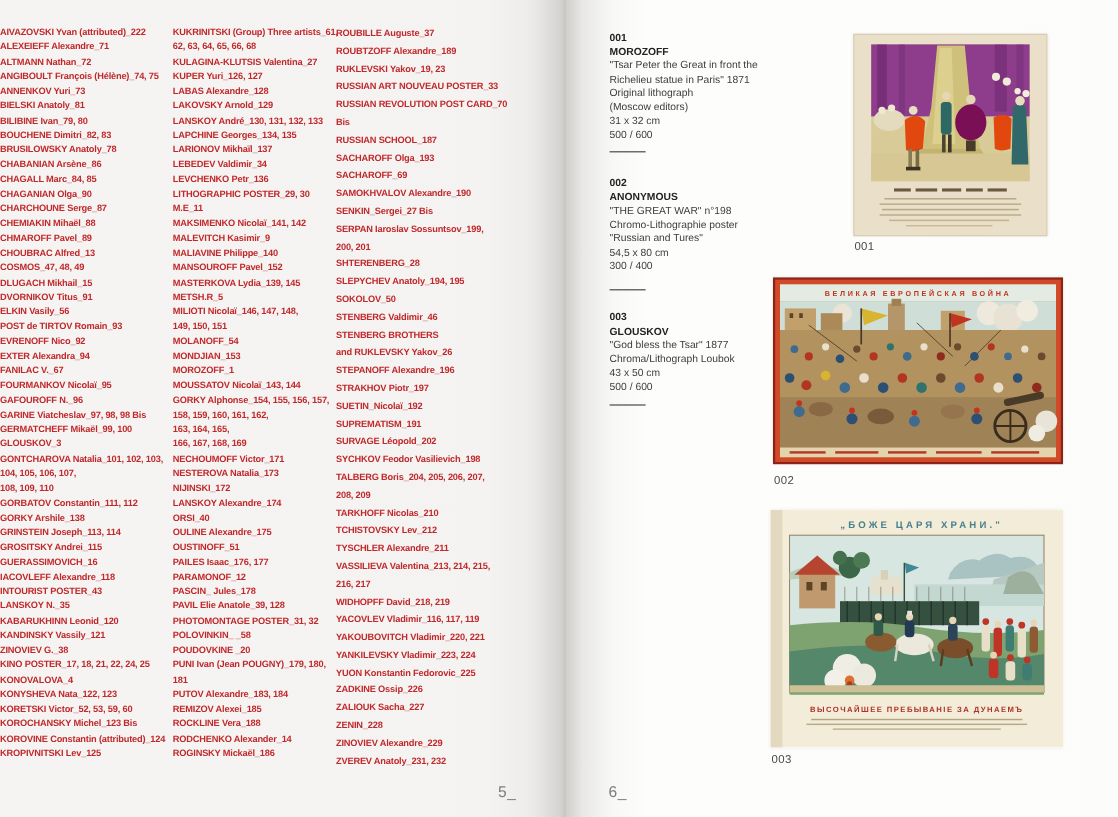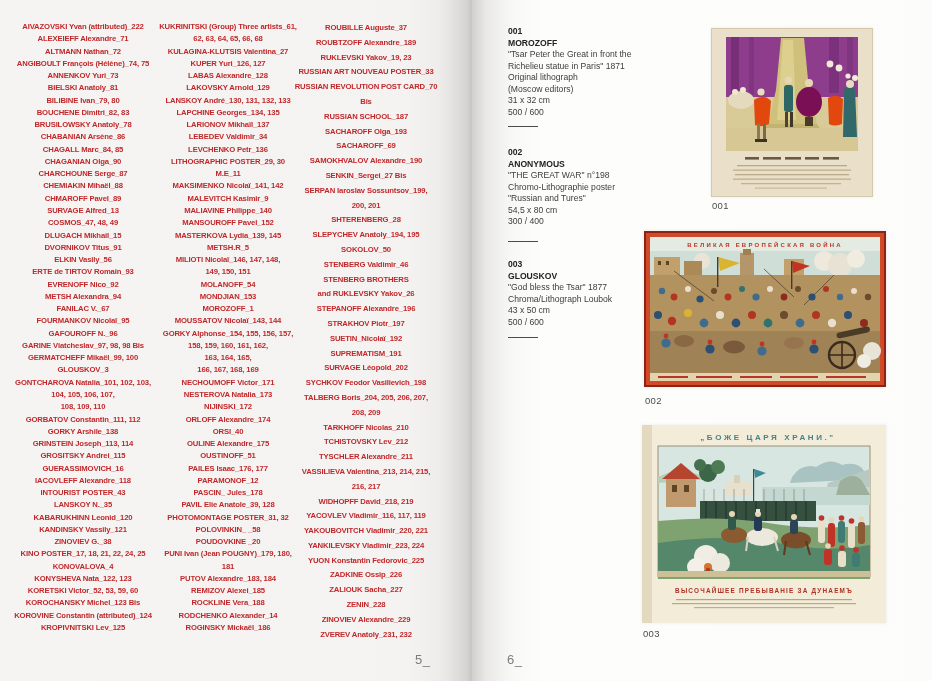--- a/index.html
+++ b/index.html
@@ -5,21 +5,21 @@
   html,body{margin:0;padding:0;background:#ffffff;}
   .spread{position:relative;width:932px;height:681px;overflow:hidden;
           font-family:"Liberation Sans",sans-serif;background:#fcfcfb;}
   .page-left{position:absolute;top:0;left:0;width:472px;height:681px;
              background:linear-gradient(90deg,#f5f4f2 0%,#f4f3f1 86%,#ecebe9 95%,#dedddb 100%);}
   .page-right{position:absolute;top:0;left:472px;width:460px;height:681px;
               background:linear-gradient(90deg,#eeedeb 0%,#f7f7f5 7%,#fdfdfc 15%,#fcfcfb 100%);}
   .gutter{position:absolute;top:0;left:438px;width:104px;height:681px;pointer-events:none;
           background:linear-gradient(90deg,rgba(90,86,80,0) 0%,rgba(90,86,80,0.09) 28%,rgba(70,66,60,0.17) 33%,rgba(90,86,80,0.06) 46%,rgba(90,86,80,0) 72%);}
   
-  .col{position:absolute;top:21px;text-align:center;font-weight:bold;
+  .col{position:absolute;top:21px;text-align:left;font-weight:bold;
        font-size:7.7px;letter-spacing:-0.15px;color:#c1282b;}
   .col .iline{white-space:nowrap;}
   .col-a .iline{line-height:12.27px;height:12.27px;}
   .col-b .iline{line-height:14.8px;height:14.8px;}
   .col1{left:0;width:166px;}
   .col2{left:144px;width:168px;}
   .col3{left:280px;width:172px;}
   
   .lot{position:absolute;left:36px;width:160px;color:#3d3d3d;font-size:8.6px;line-height:11.5px;}
   .lot-num,.lot-artist{font-weight:bold;color:#222;}
@@ -52,28 +52,28 @@
         <div class="iline">BIELSKI Anatoly_81</div>
         <div class="iline">BILIBINE Ivan_79, 80</div>
         <div class="iline">BOUCHENE Dimitri_82, 83</div>
         <div class="iline">BRUSILOWSKY Anatoly_78</div>
         <div class="iline">CHABANIAN Arsène_86</div>
         <div class="iline">CHAGALL Marc_84, 85</div>
         <div class="iline">CHAGANIAN Olga_90</div>
         <div class="iline">CHARCHOUNE Serge_87</div>
         <div class="iline">CHEMIAKIN Mihaël_88</div>
         <div class="iline">CHMAROFF Pavel_89</div>
-        <div class="iline">SURVAGE Alfred_13</div>
+        <div class="iline">CHOUBRAC Alfred_13</div>
         <div class="iline">COSMOS_47, 48, 49</div>
         <div class="iline">DLUGACH Mikhail_15</div>
         <div class="iline">DVORNIKOV Titus_91</div>
         <div class="iline">ELKIN Vasily_56</div>
-        <div class="iline">ERTE de TIRTOV Romain_93</div>
+        <div class="iline">POST de TIRTOV Romain_93</div>
         <div class="iline">EVRENOFF Nico_92</div>
-        <div class="iline">METSH Alexandra_94</div>
+        <div class="iline">EXTER Alexandra_94</div>
         <div class="iline">FANILAC V._67</div>
         <div class="iline">FOURMANKOV Nicolaï_95</div>
         <div class="iline">GAFOUROFF N._96</div>
         <div class="iline">GARINE Viatcheslav_97, 98, 98 Bis</div>
         <div class="iline">GERMATCHEFF Mikaël_99, 100</div>
         <div class="iline">GLOUSKOV_3</div>
         <div class="iline">GONTCHAROVA Natalia_101, 102, 103,</div>
         <div class="iline">104, 105, 106, 107,</div>
         <div class="iline">108, 109, 110</div>
         <div class="iline">GORBATOV Constantin_111, 112</div>
@@ -121,21 +121,21 @@
         <div class="iline">MONDJIAN_153</div>
         <div class="iline">MOROZOFF_1</div>
         <div class="iline">MOUSSATOV Nicolaï_143, 144</div>
         <div class="iline">GORKY Alphonse_154, 155, 156, 157,</div>
         <div class="iline">158, 159, 160, 161, 162,</div>
         <div class="iline">163, 164, 165,</div>
         <div class="iline">166, 167, 168, 169</div>
         <div class="iline">NECHOUMOFF Victor_171</div>
         <div class="iline">NESTEROVA Natalia_173</div>
         <div class="iline">NIJINSKI_172</div>
-        <div class="iline">ORLOFF Alexandre_174</div>
+        <div class="iline">LANSKOY Alexandre_174</div>
         <div class="iline">ORSI_40</div>
         <div class="iline">OULINE Alexandre_175</div>
         <div class="iline">OUSTINOFF_51</div>
         <div class="iline">PAILES Isaac_176, 177</div>
         <div class="iline">PARAMONOF_12</div>
         <div class="iline">PASCIN_ Jules_178</div>
         <div class="iline">PAVIL Elie Anatole_39, 128</div>
         <div class="iline">PHOTOMONTAGE  POSTER_31, 32</div>
         <div class="iline">POLOVINKIN_ _58</div>
         <div class="iline">POUDOVKINE _20</div>

